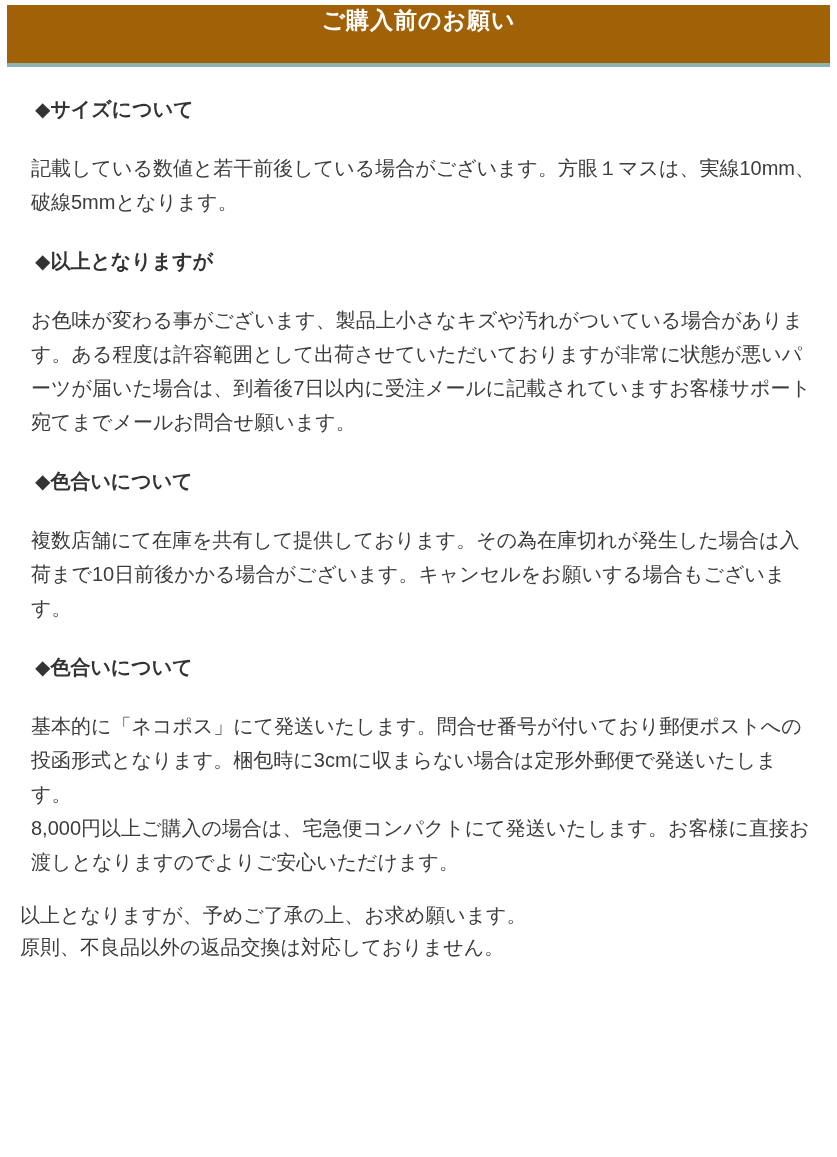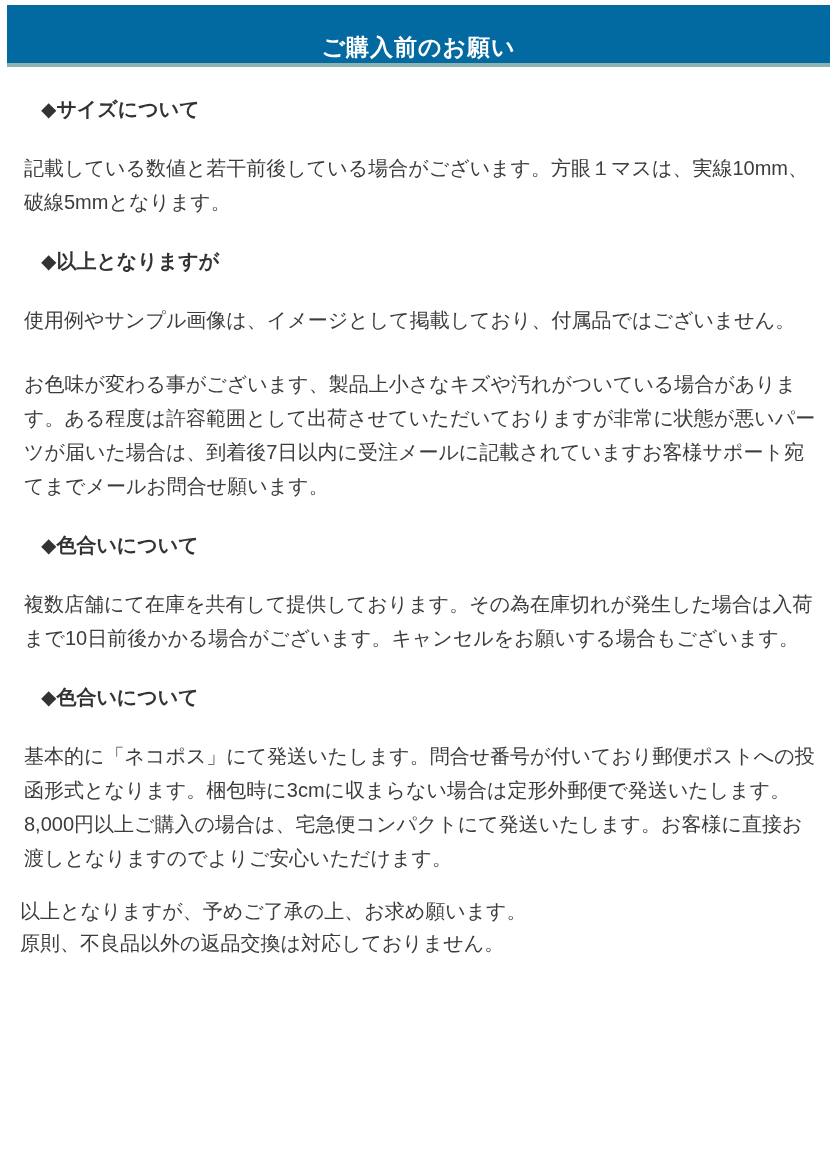--- a/index.html
+++ b/index.html
@@ -10,45 +10,45 @@
   }
   .page {
     width: 837px;
     min-height: 1157px;
     background: #ffffff;
     box-sizing: border-box;
     padding: 5px 7px 10px 7px;
   }
   .header-band {
     height: 58px;
-    background: #0369a1;
+    background: #a16207;
     border-bottom: 4px solid #8db2b2;
     display: flex;
-    align-items: flex-end;
+    align-items: flex-start;
     justify-content: center;
   }
   .header-title {
     color: #ffffff;
     font-size: 23px;
     font-weight: bold;
     letter-spacing: 1px;
   }
   .content {
     padding: 0 13px;
     color: #3a3a3a;
   }
   .section-heading {
-    margin: 30px 0 0 21px;
+    margin: 30px 0 0 15px;
     font-size: 20px;
     font-weight: bold;
     color: #333333;
     line-height: 24px;
   }
   .body-text {
-    margin: 30px 0 0 4px;
+    margin: 30px 0 0 11px;
     font-size: 20px;
     color: #3c3c3c;
     line-height: 34px;
     white-space: pre-line;
   }
   .closing-text {
     margin: 20px 0 0 0;
     font-size: 20px;
     color: #3c3c3c;
     line-height: 32px;
@@ -69,21 +69,20 @@
     <section>
       <h2 class="section-heading">◆サイズについて</h2>
       <p class="body-text">記載している数値と若干前後している場合がございます。方眼１マスは、実線10mm、破線5mmとなります。</p>
     </section>
 
     <section>
       <h2 class="section-heading">◆以上となりますが</h2>
     </section>
 
     <section>
-      <p class="body-text">使用例やサンプル画像は、イメージとして掲載しており、付属品ではございません。</p>
     </section>
 
     <section>
       <p class="body-text">お色味が変わる事がございます、製品上小さなキズや汚れがついている場合があります。ある程度は許容範囲として出荷させていただいておりますが非常に状態が悪いパーツが届いた場合は、到着後7日以内に受注メールに記載されていますお客様サポート宛てまでメールお問合せ願います。</p>
     </section>
 
     <section>
       <h2 class="section-heading">◆色合いについて</h2>
       <p class="body-text">複数店舗にて在庫を共有して提供しております。その為在庫切れが発生した場合は入荷まで10日前後かかる場合がございます。キャンセルをお願いする場合もございます。</p>
     </section>

